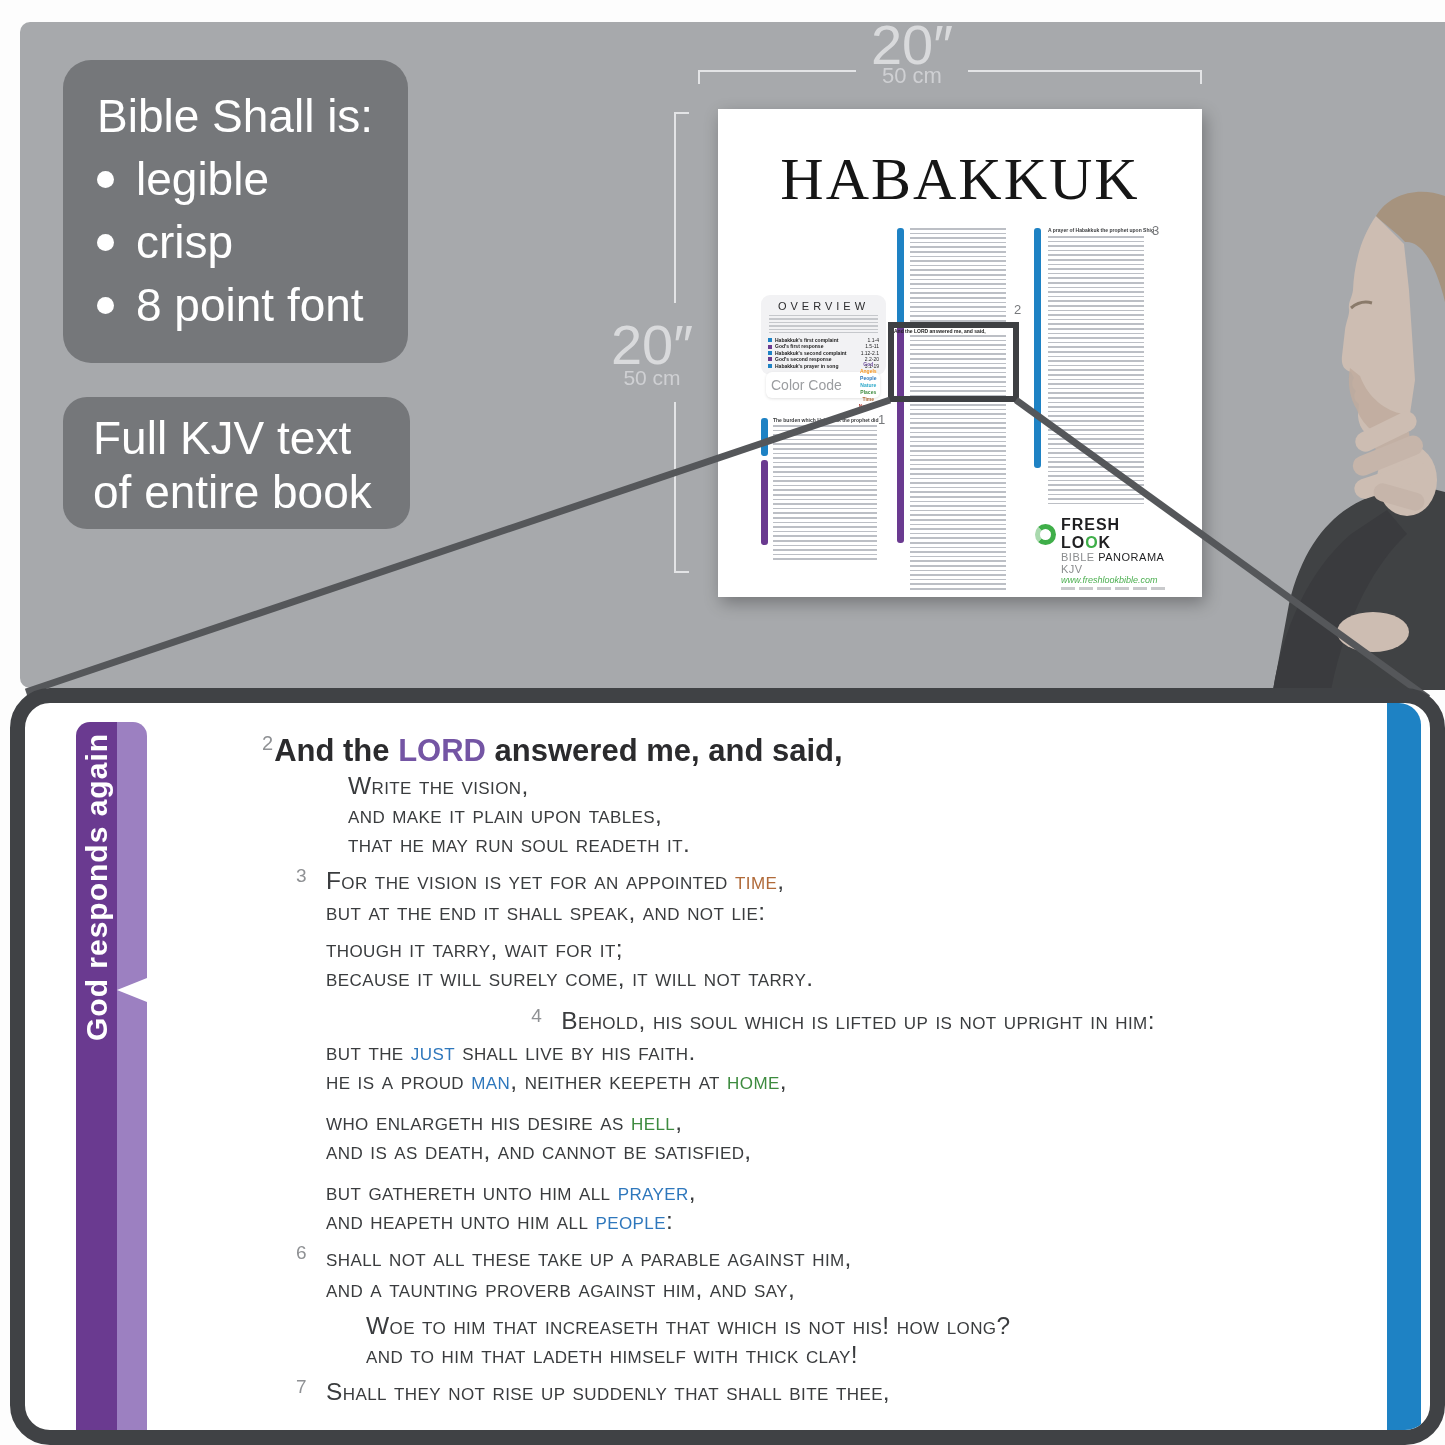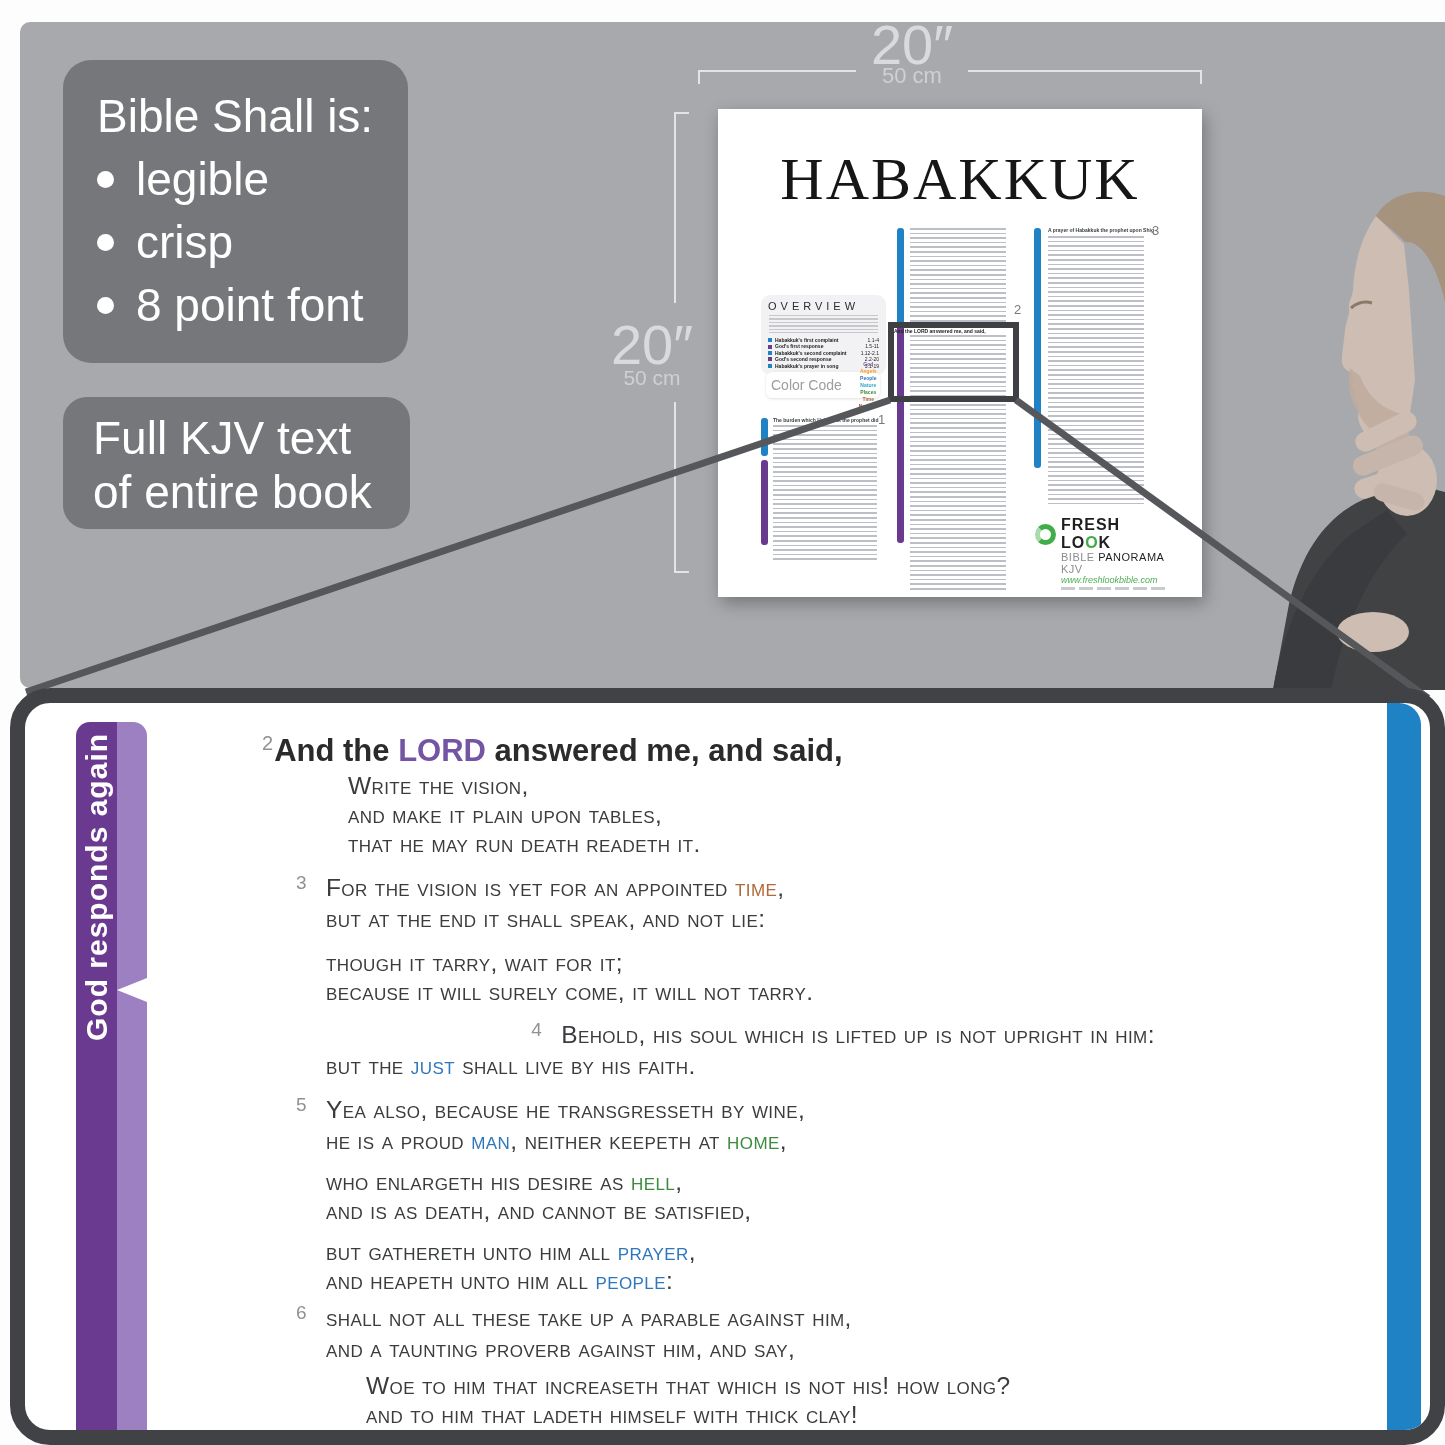--- a/index.html
+++ b/index.html
@@ -37,21 +37,21 @@
   
   #poster{left:718px;top:109px;width:484px;height:488px;background:#fff;
     box-shadow:3px 6px 16px rgba(0,0,0,.30);}
   #poster-title{left:0;top:36px;width:100%;text-align:center;
     font-family:"Liberation Serif",serif;font-size:60px;letter-spacing:2px;color:#161616;}
   .mini-bar{width:7px;border-radius:3px;}
   .mini-col{background:repeating-linear-gradient(180deg,#bcbfc5 0 1.6px,transparent 1.6px 4.6px);}
   .mini-head{font-size:5px;font-weight:bold;color:#3a3c3e;white-space:nowrap;overflow:hidden;}
   .chapnum{font-size:13px;color:#77797c;}
   #overview-box{left:43px;top:186px;width:125px;height:80px;background:#f2f2f4;border-radius:9px;padding:5px 7px 4px 7px;}
-  #overview-box .ov-title{font-size:11px;letter-spacing:4px;color:#2c2c2e;}
+  #overview-box .ov-title{text-align:center;font-size:11px;letter-spacing:4px;color:#2c2c2e;}
   #overview-box .ov-para{height:19px;margin:3px 1px 3px 1px;
     background:repeating-linear-gradient(180deg,#c6c8cc 0 1.4px,transparent 1.4px 3.4px);}
   .ov-row{display:flex;align-items:center;font-size:5px;line-height:6.4px;color:#222;}
   .ov-row .sq{width:4px;height:4px;margin-right:3px;flex:0 0 auto;}
   .ov-row .lbl{font-weight:bold;flex:1 1 auto;white-space:nowrap;overflow:hidden;}
   .ov-row .ref{margin-left:4px;white-space:nowrap;}
   #colorcode-box{left:48px;top:263px;width:114px;height:26px;background:#fff;border-radius:6px;
     box-shadow:0 1px 3px rgba(0,0,0,.12);display:flex;align-items:center;padding:2px 5px;}
   #colorcode-box .cc-label{font-size:14px;color:#9b9da0;white-space:nowrap;margin-right:17px;}
   #cc-words{display:flex;flex-wrap:wrap;gap:1px 5px;justify-content:center;}
@@ -91,21 +91,21 @@
   #sidebar-notch{position:absolute;left:92px;top:275px;width:0;height:0;
     border-top:12px solid transparent;border-bottom:12px solid transparent;border-right:30px solid #fff;}
   #blue-bar{position:absolute;right:9px;top:0;width:34px;height:727px;background:var(--blue-bar);
     border-radius:0 22px 0 0;}
   
   #verses{position:absolute;left:215px;top:20px;width:1150px;}
   .row{position:relative;white-space:nowrap;font-variant:small-caps;
     font-size:24.5px;line-height:29px;color:#3a3c3e;letter-spacing:.4px;}
   .row.intro{font-variant:normal;font-size:31px;line-height:40px;font-weight:bold;color:#2b2b2d;letter-spacing:0;}
   .ind0{margin-left:22px;} .ind1{margin-left:86px;} .ind2{margin-left:108px;} .ind3{margin-left:126px;}
-  .g8{margin-top:8px;} .g10{margin-top:15px;} .g12{margin-top:12px;} .g14{margin-top:14px;text-align:center;}
+  .g8{margin-top:8px;} .g10{margin-top:8px;} .g12{margin-top:12px;} .g14{margin-top:14px;text-align:center;}
   .vnum{display:inline-block;width:0;overflow:visible;font-variant:normal;font-weight:normal;
     font-size:19px;color:#8f9194;transform:translate(-30px,-7px);}
   .intro .vnum{width:auto;transform:none;vertical-align:11px;font-size:20px;margin-right:1px;}
   .c-god{color:var(--c-god);} .c-time{color:var(--c-time);}
   .c-blue{color:var(--c-blue);} .c-green{color:var(--c-green);}
 </style>
 </head>
 <body>
 
 <div id="stage">
@@ -258,28 +258,27 @@
         <div class="pb-dark"></div>
         <div class="pb-light"></div>
       </div>
       <div id="sidebar-label">God responds again</div>
       <div id="sidebar-notch"></div>
       <div id="blue-bar"></div>
       <div id="verses">
           <div class="row ind0 intro"><span class="vnum">2</span><span>And the </span><span class="c-god">LORD</span><span> answered me, and said,</span></div>
           <div class="row ind2"><span>Write the vision,</span></div>
           <div class="row ind2"><span>and make it plain upon tables,</span></div>
-          <div class="row ind2"><span>that he may run death readeth it.</span></div>
+          <div class="row ind2"><span>that he may run soul readeth it.</span></div>
           <div class="row ind1 g10"><span class="vnum">3</span><span>For the vision is yet for an appointed </span><span class="c-time">time</span><span>,</span></div>
           <div class="row ind1"><span>but at the end it shall speak, and not lie:</span></div>
           <div class="row ind1 g10"><span>though it tarry, wait for it;</span></div>
           <div class="row ind1"><span>because it will surely come, it will not tarry.</span></div>
           <div class="row ind1 g14"><span class="vnum">4</span><span>Behold, his soul which is lifted up is not upright in him:</span></div>
           <div class="row ind1"><span>but the </span><span class="c-blue">just</span><span> shall live by his faith.</span></div>
-          <div class="row ind1 g10"><span class="vnum">5</span><span>Yea also, because he transgresseth by wine,</span></div>
           <div class="row ind1"><span>he is a proud </span><span class="c-blue">man</span><span>, neither keepeth at </span><span class="c-green">home</span><span>,</span></div>
           <div class="row ind1 g12"><span>who enlargeth his desire as </span><span class="c-green">hell</span><span>,</span></div>
           <div class="row ind1"><span>and is as death, and cannot be satisfied,</span></div>
           <div class="row ind1 g12"><span>but gathereth unto him all </span><span class="c-blue">prayer</span><span>,</span></div>
           <div class="row ind1"><span>and heapeth unto him all </span><span class="c-blue">people</span><span>:</span></div>
           <div class="row ind1 g8"><span class="vnum">6</span><span>shall not all these take up a parable against him,</span></div>
           <div class="row ind1"><span>and a taunting proverb against him, and say,</span></div>
           <div class="row ind3 g8"><span>Woe to him that increaseth that which is not his! how long?</span></div>
           <div class="row ind3"><span>and to him that ladeth himself with thick clay!</span></div>
           <div class="row ind1 g10"><span class="vnum">7</span><span>Shall they not rise up suddenly that shall bite thee,</span></div>

